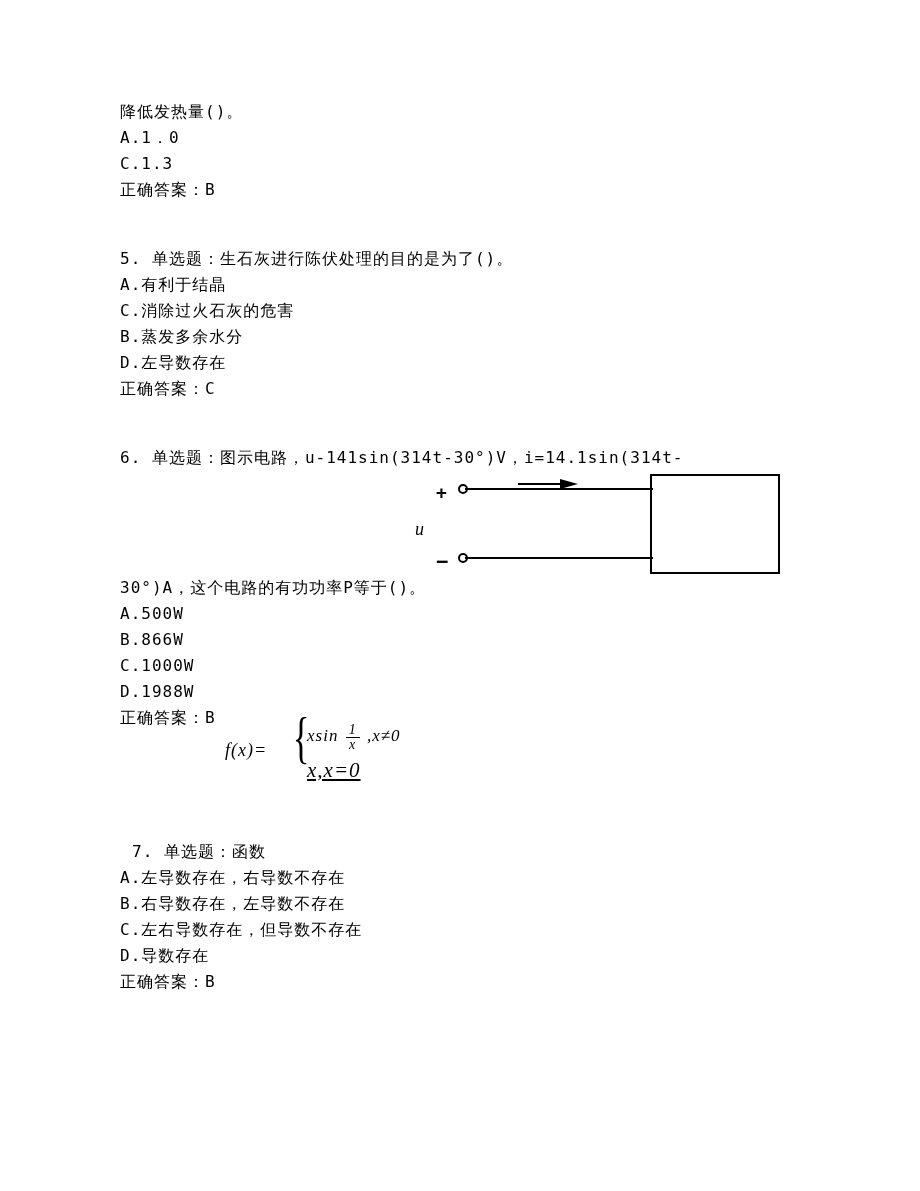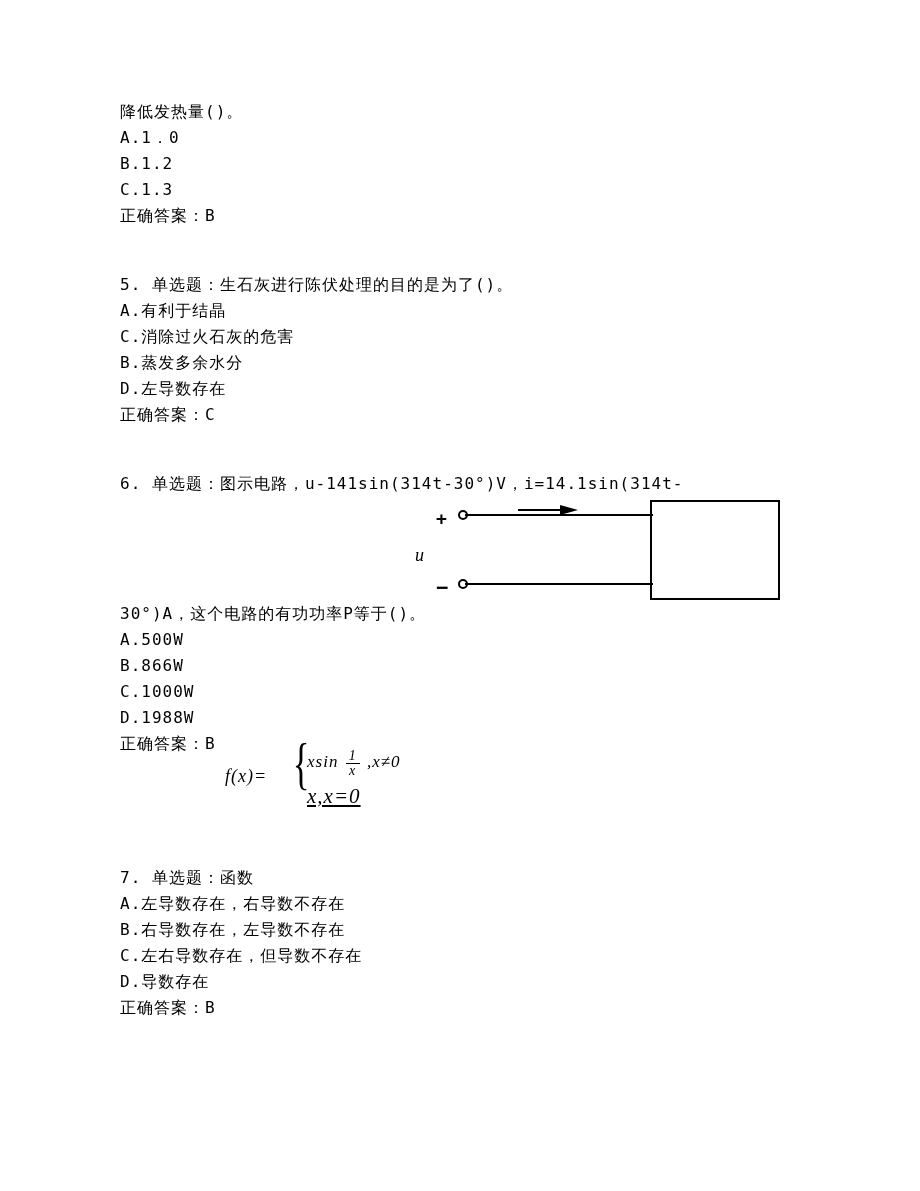--- a/index.html
+++ b/index.html
@@ -172,33 +172,33 @@
       top: 40px;
       font-size: 21px;
       white-space: nowrap;
       text-decoration: underline;
     }
     .q7-first {
       padding-top: 65px;
     }
     .q7-first .before {
       display: inline;
+      margin-left: 12px;
     }
     .q7-first .after {
       display: inline;
       margin-left: 225px;
     }
   </style>
 </head>
 <body>
 
 <div class="question-block">
   <div class="line">降低发热量()。</div>
   <div class="line">A.1．0</div>
-  <div class="line">B.1.2</div>
   <div class="line">C.1.3</div>
   <div class="answer">正确答案：B</div>
 </div>
 
 <div class="question-block">
   <div class="line">5. 单选题：生石灰进行陈伏处理的目的是为了()。</div>
   <div class="line">A.有利于结晶</div>
   <div class="line">C.消除过火石灰的危害</div>
   <div class="line">B.蒸发多余水分</div>
   <div class="line">D.左导数存在</div>

